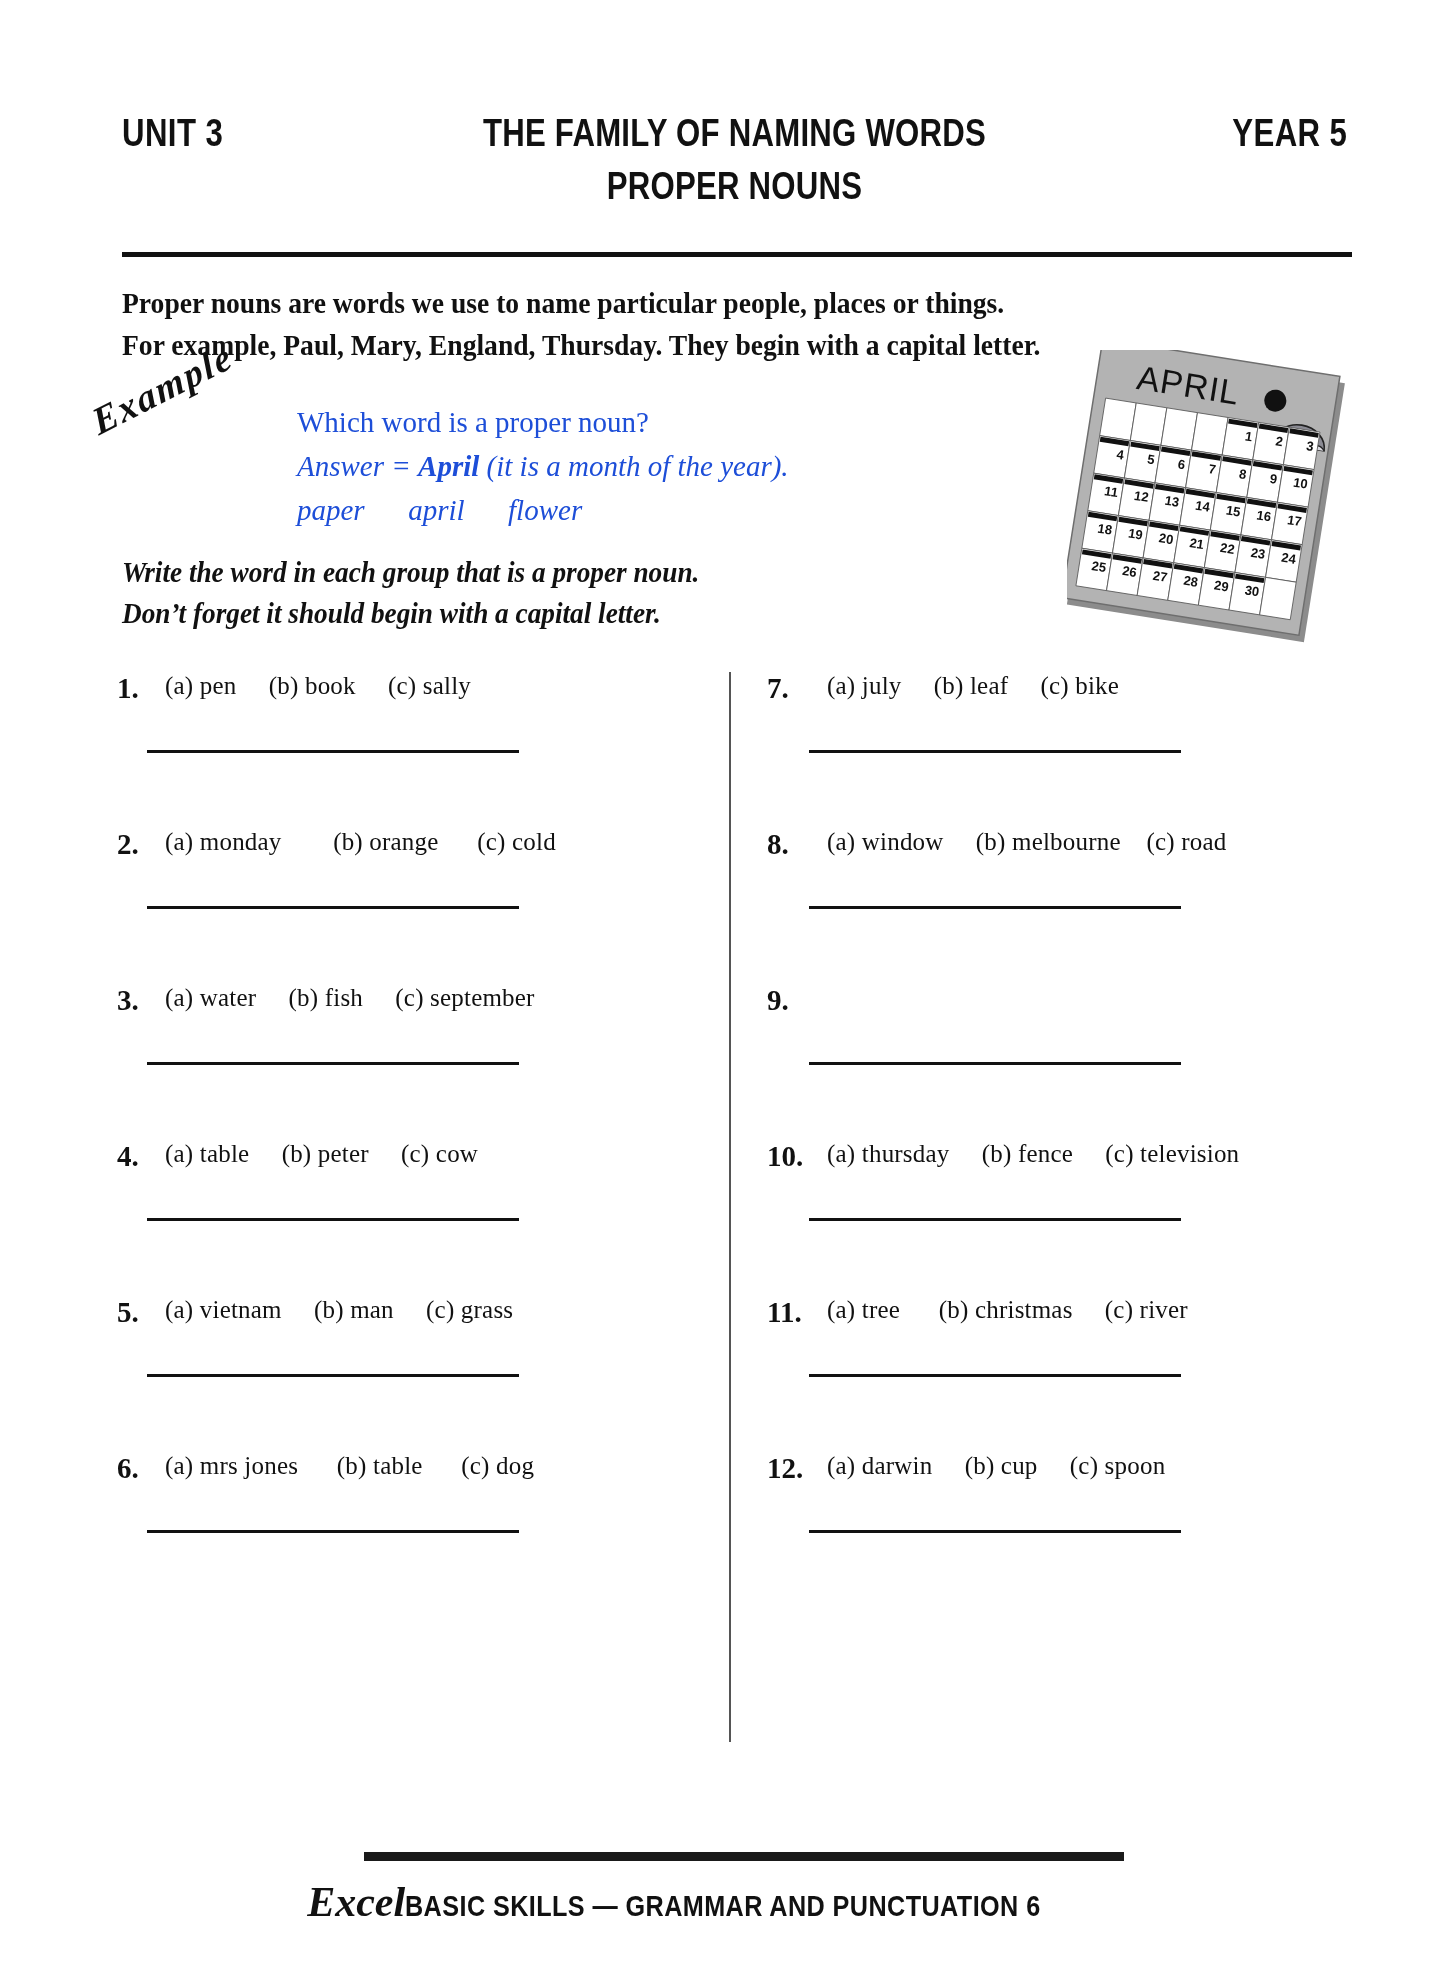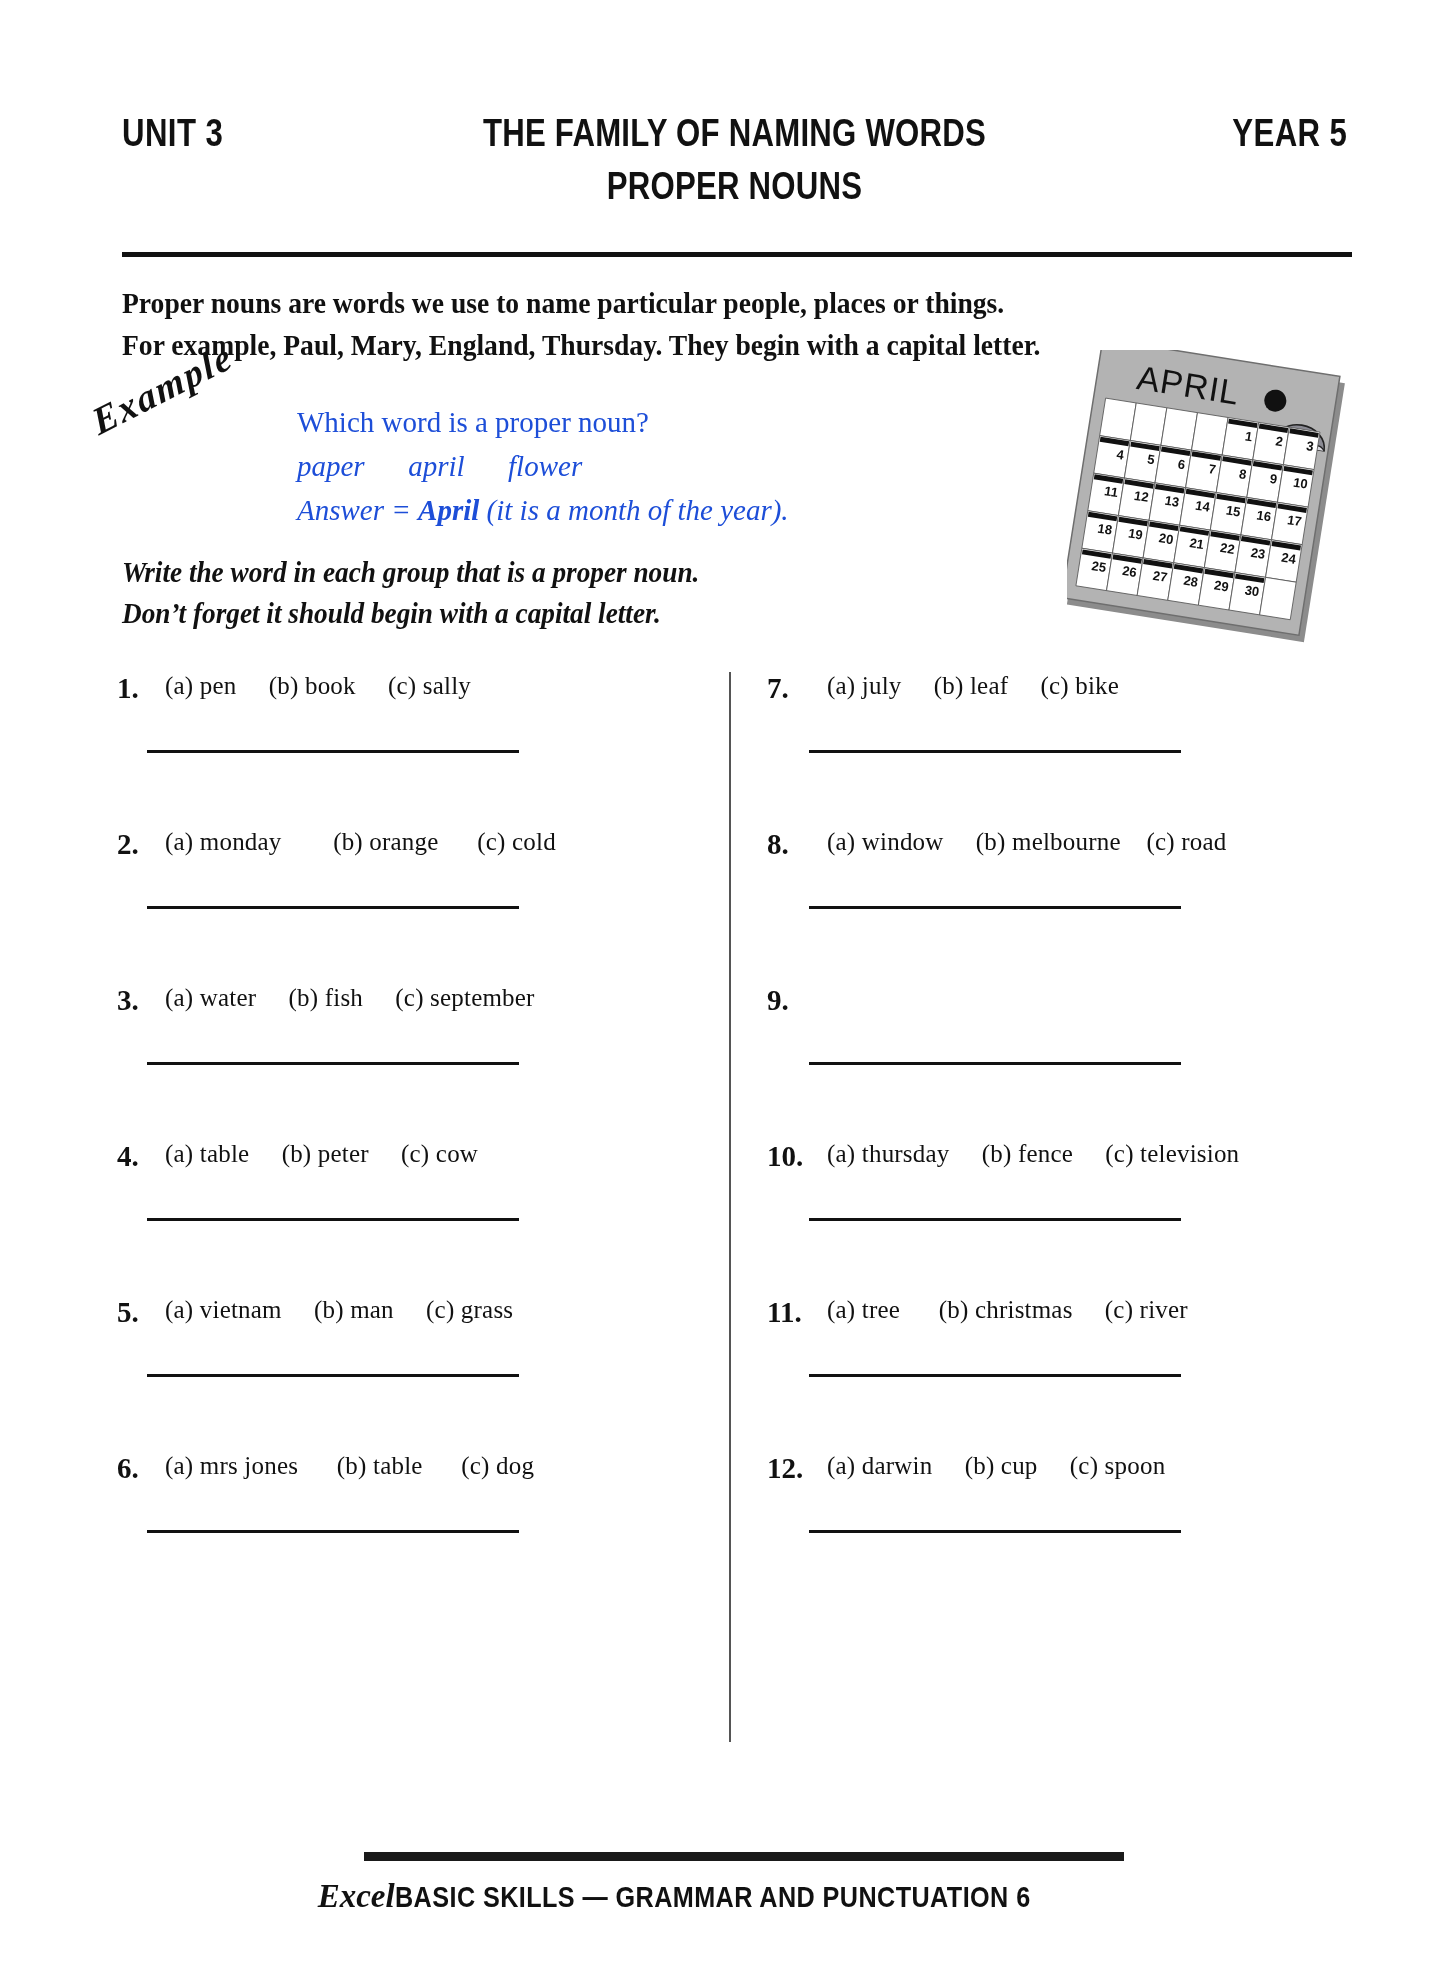--- a/index.html
+++ b/index.html
@@ -209,21 +209,21 @@
     font-family: "Liberation Sans", sans-serif;
     font-weight: bold;
     font-size: 30px;
     color: #111;
     white-space: nowrap;
   }
   .footer-text .brand {
     font-family: "Liberation Serif", serif;
     font-style: italic;
     font-weight: bold;
-    font-size: 33px;
+    font-size: 42px;
     letter-spacing: 0px;
   }
   .footer-text .ftxt {
     display: inline-block;
     transform: scaleX(0.84);
     transform-origin: left center;
     letter-spacing: 0.5px;
   }
 </style>
 </head>
@@ -243,22 +243,22 @@
   <div class="rule-main"></div>
 
   <div class="definition">
     <span>Proper nouns are words we use to name particular people, places or things.</span>
     <span>For example, Paul, Mary, England, Thursday. They begin with a capital letter.</span>
   </div>
 
   <div class="example-label">Example</div>
   <div class="example-body">
     <span class="ex-line ex-q">Which word is a proper noun?</span>
+    <span class="ex-line ex-answer"><span>Answer = </span><b>April</b><span> (it is a month of the year).</span></span>
     <span class="ex-line ex-choices">paper      april      flower</span>
-    <span class="ex-line ex-answer"><span>Answer = </span><b>April</b><span> (it is a month of the year).</span></span>
   </div>
 
   <div class="instruction">
     <span>Write the word in each group that is a proper noun.</span>
     <span>Don’t forget it should begin with a capital letter.</span>
   </div>
 
   <div class="calendar-art">
     <svg width="290" height="300" viewBox="0 0 290 300" xmlns="http://www.w3.org/2000/svg">
       <g transform="rotate(9 145 150)">

